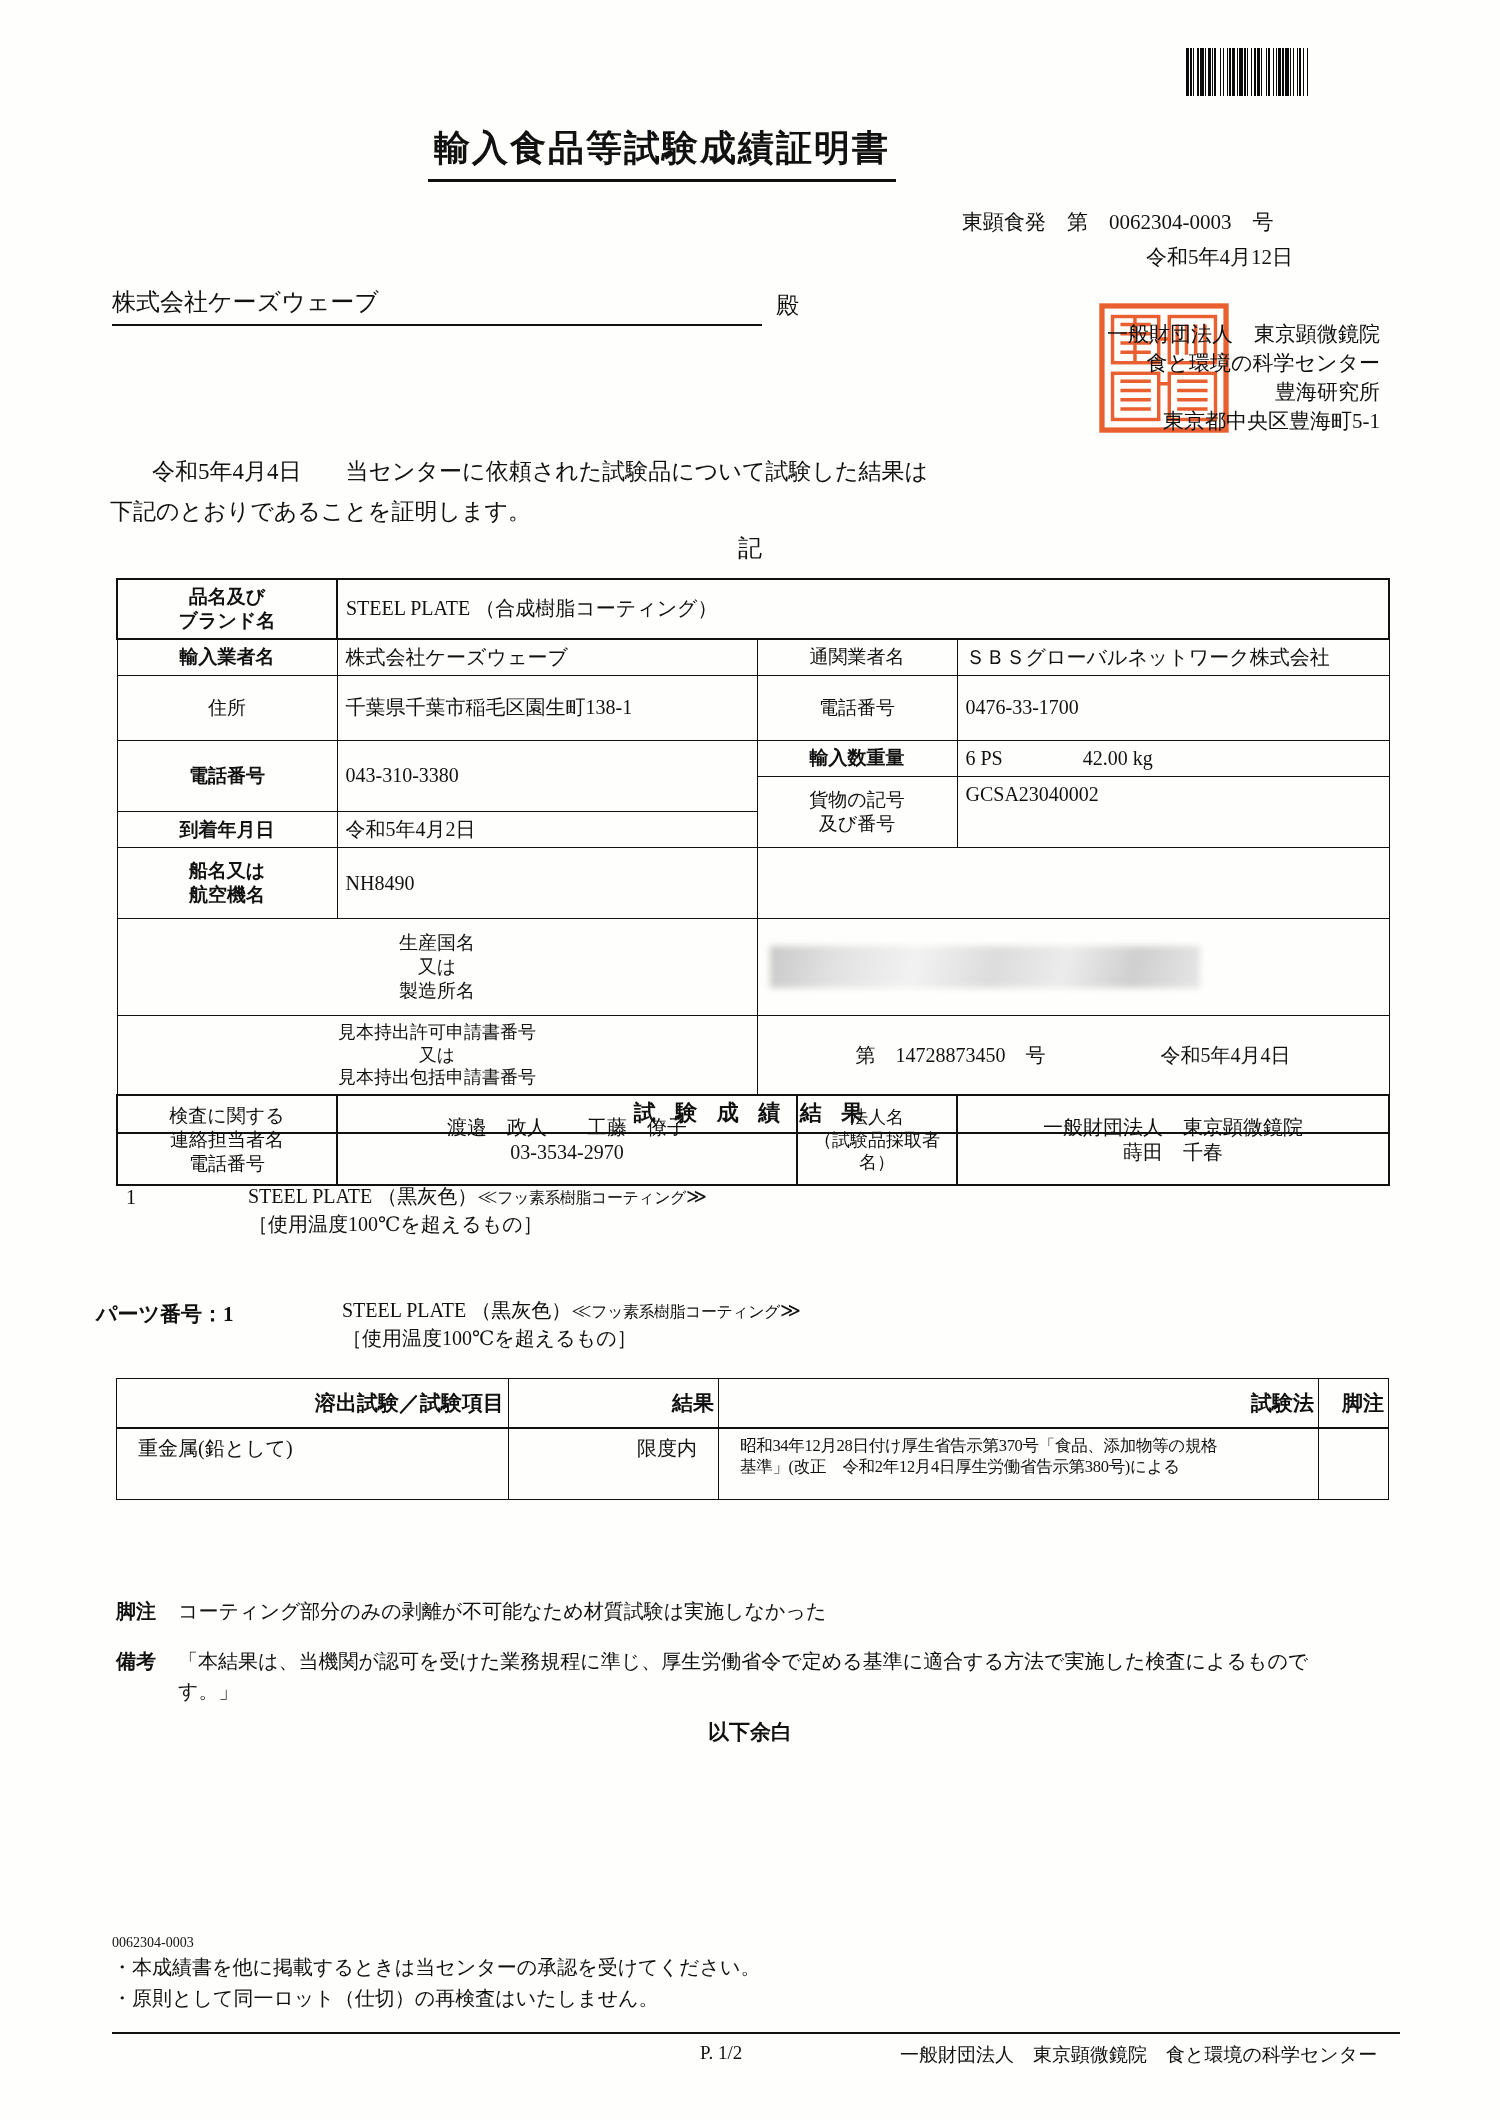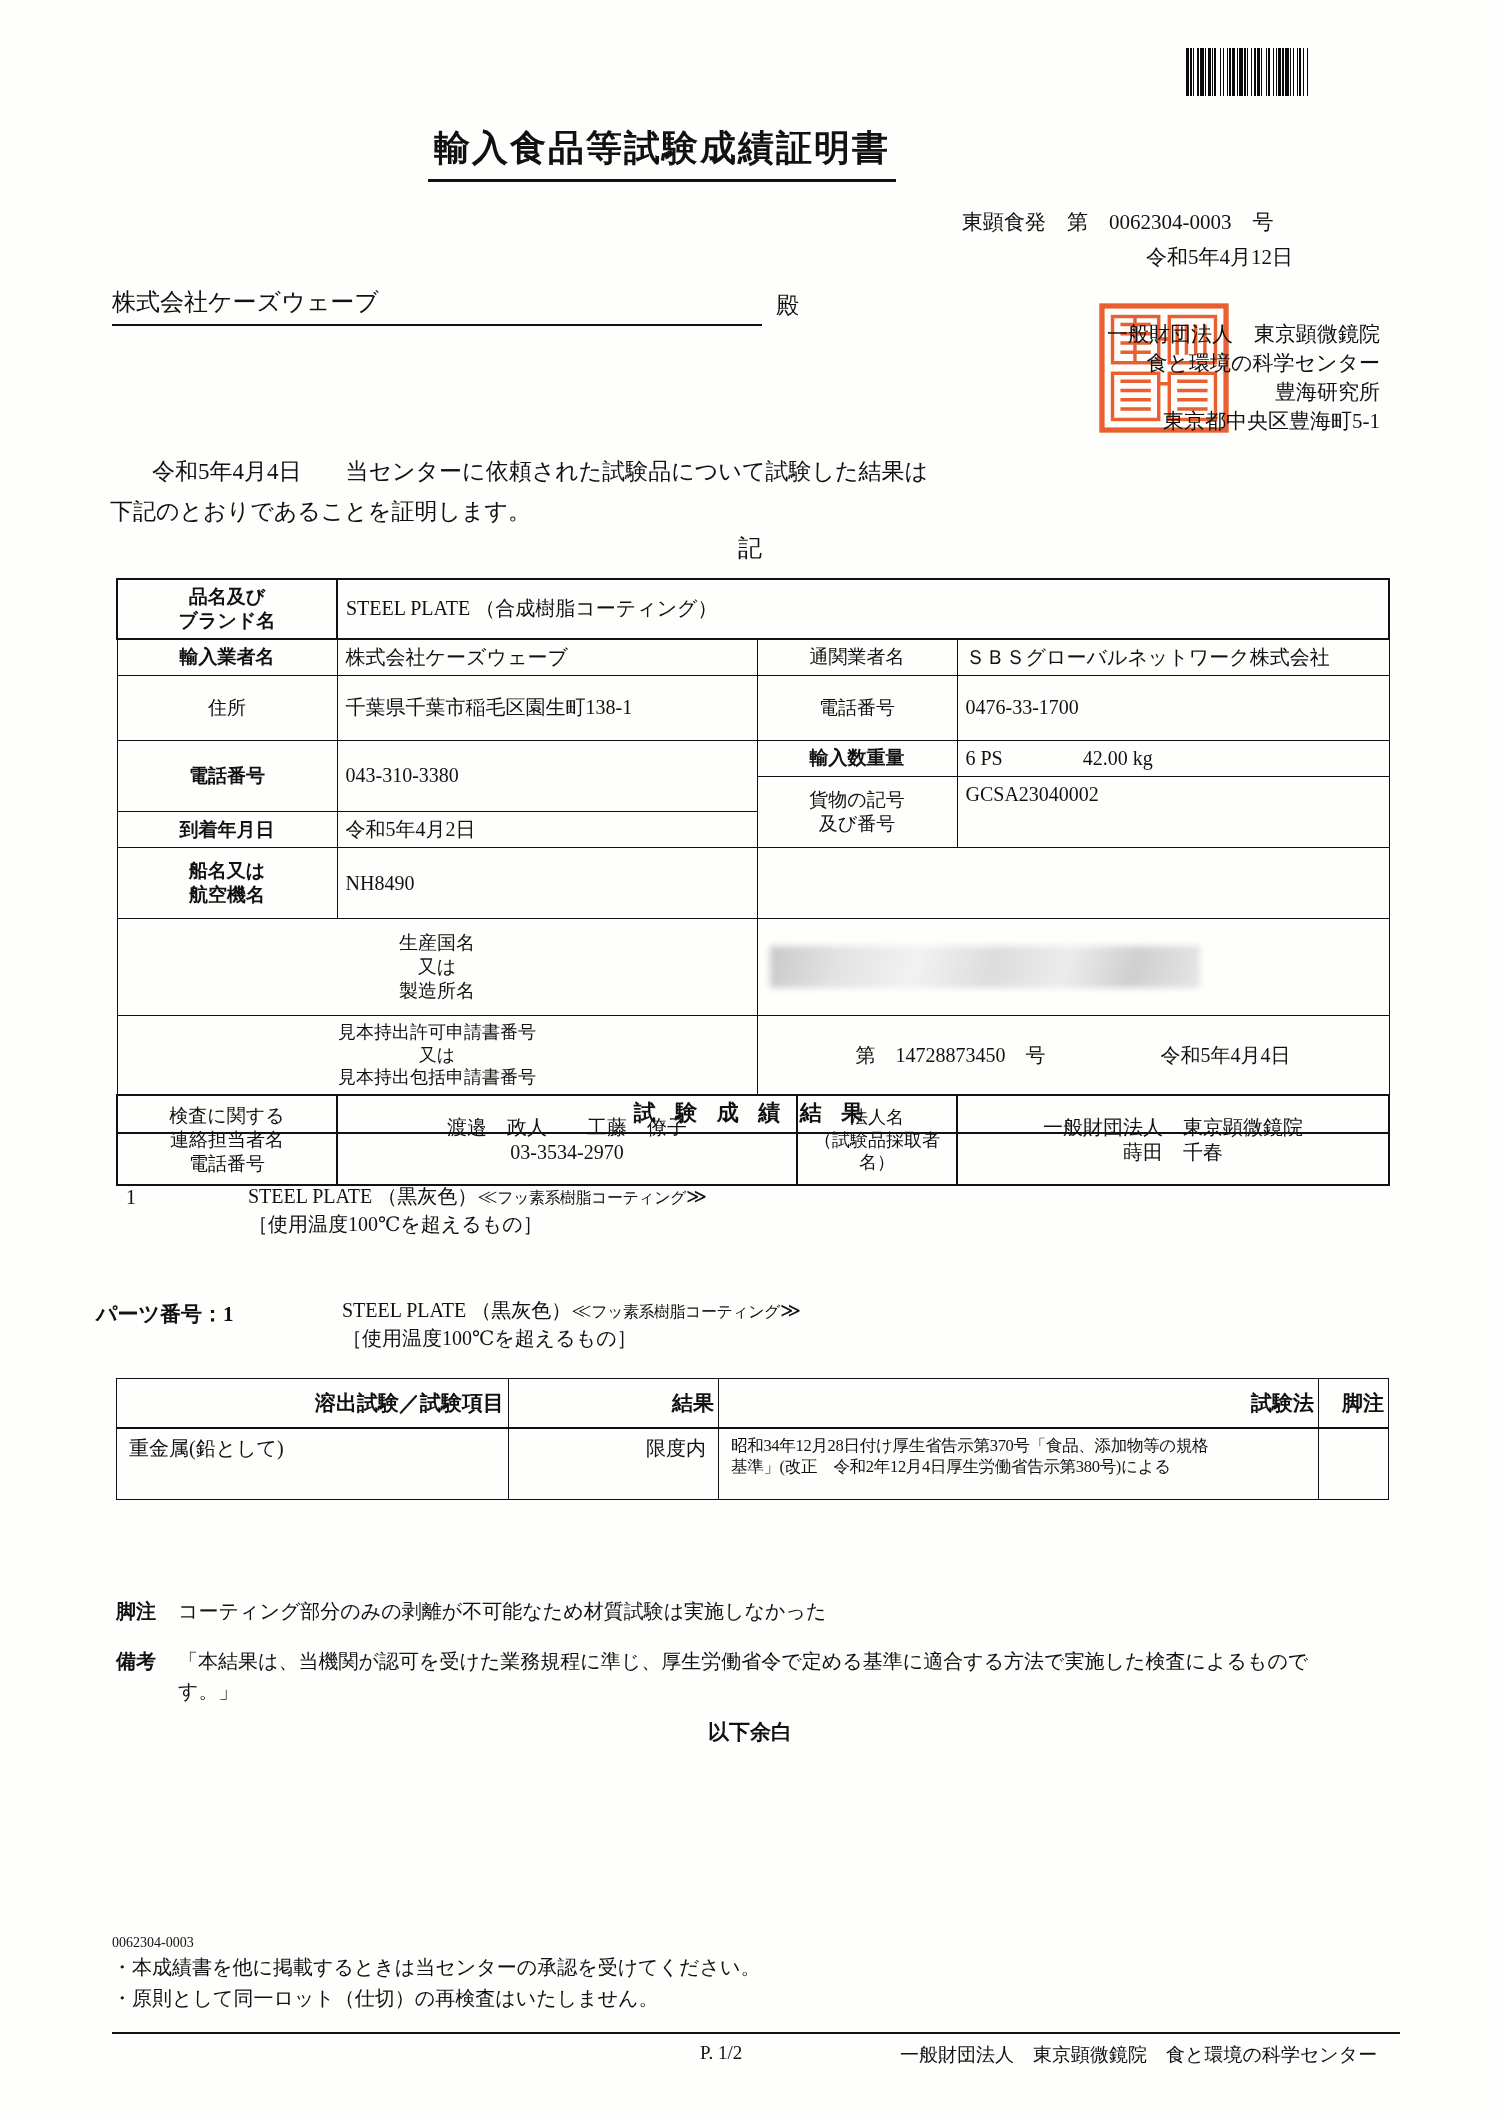--- a/index.html
+++ b/index.html
@@ -224,21 +224,21 @@
     position: absolute;
     top: 1378px;
     left: 116px;
     width: 1272px;
     border-collapse: collapse;
     table-layout: fixed;
     font-size: 20px;
   }
   .res-table th, .res-table td {
     border: 1.5px solid #111;
-    padding: 6px 12px;
+    padding: 6px 21px;
     vertical-align: top;
   }
   .res-table thead th {
     text-align: right;
     font-weight: bold;
     font-size: 21px;
     padding: 10px 4px;
     vertical-align: middle;
     border-bottom: 2.5px solid #111;
   }

